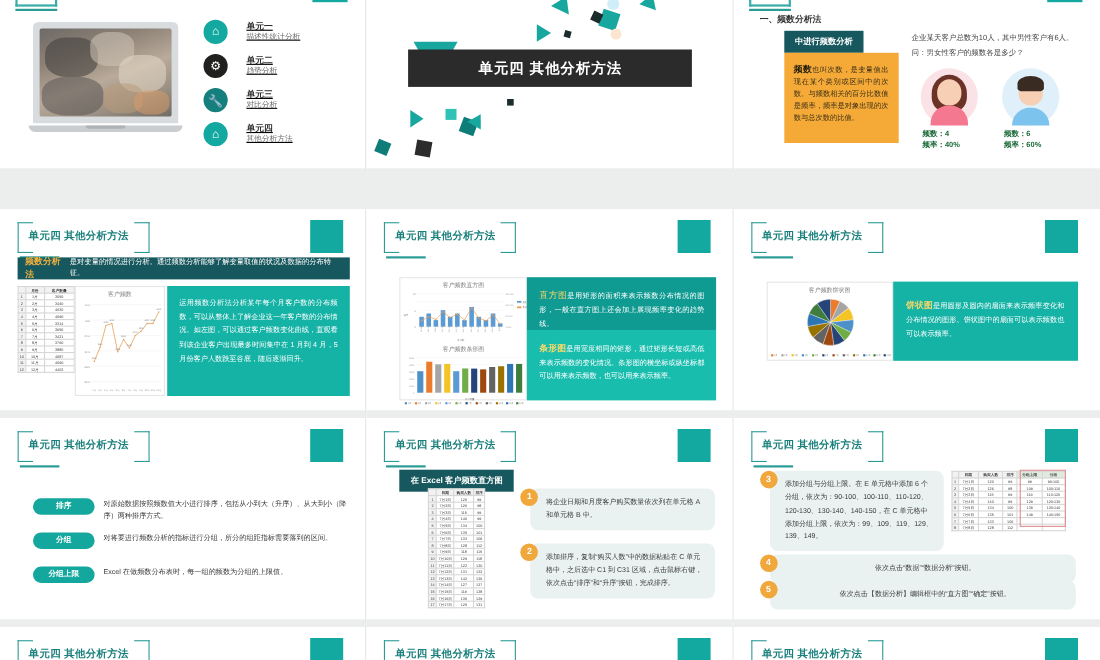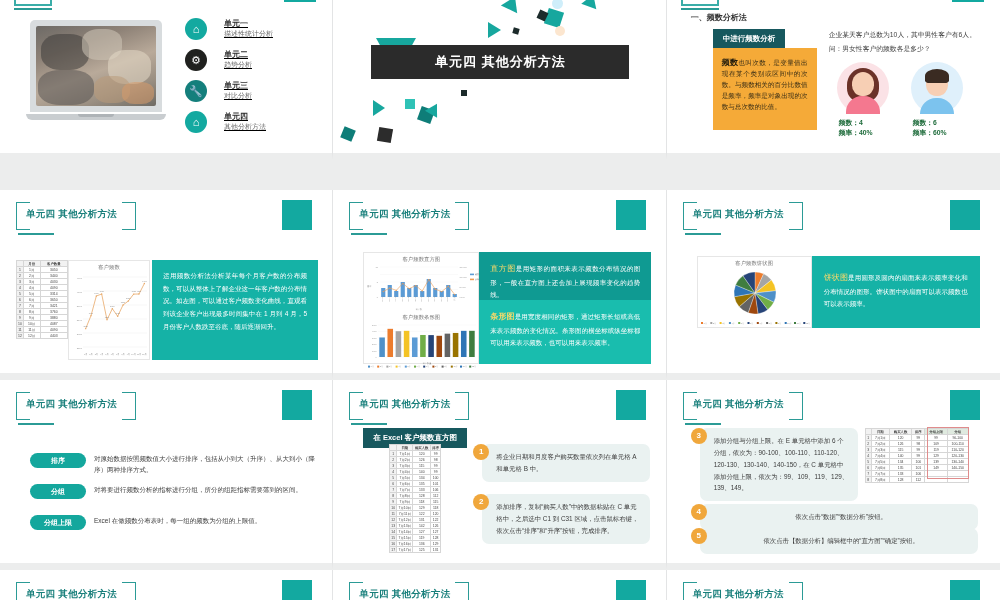--- a/index.html
+++ b/index.html
@@ -270,20 +270,24 @@
 
   <div class="slide">
     <div class="hdr">
       <div class="brk-l"></div>
         <div class="brk-r"></div>
       <div class="ttl">单元四 其他分析方法</div>
       <div class="ul"></div>
     </div>
     <div class="sqr"></div>
 
+    <div class="banner-dark" style="left:16px;top:44px;width:302px;height:20px;padding:0 7px;">
+      <span class="hl">频数分析法</span>
+      <span>是对变量的情况进行分析。通过频数分析能够了解变量取值的状况及数据的分布特征。</span>
+    </div>
 
     <div class="xls" style="left:16px;top:70px;width:52px;height:100px;">
       <table>
         <tbody>
             <tr>
               <th class="corner"></th>
               <th>月份</th>
               <th>客户数量</th>
             </tr>
         <tr>
@@ -586,21 +590,21 @@
           <rect x="86.7" y="55" width="2" height="2" fill="#2e75b6"></rect>
           <text x="89.3" y="56.8" font-size="2" fill="#888">10月</text>
           <rect x="96" y="55" width="2" height="2" fill="#3f7d3f"></rect>
           <text x="98.6" y="56.8" font-size="2" fill="#888">11月</text>
           <rect x="105.30000000000001" y="55" width="2" height="2" fill="#264478"></rect>
           <text x="107.9" y="56.8" font-size="2" fill="#888">12月</text>
         </svg>
     </div>
 
     <div class="teal-panel" style="left:145px;top:66px;width:168px;height:72px;padding:14px 12px;">
-      <p><span style="color:#f7d96a;font-weight:normal;font-size:8px;">饼状图</span><span>是用圆形及圆内的扇面来表示频率变化和分布情况的图形。饼状图中的扇面可以表示频数也可以表示频率。</span></p>
+      <p><span style="color:#f7d96a;font-weight:bold;font-size:8px;">饼状图</span><span>是用圆形及圆内的扇面来表示频率变化和分布情况的图形。饼状图中的扇面可以表示频数也可以表示频率。</span></p>
     </div>
   </div>
 
   <div class="slide">
     <div class="hdr">
       <div class="brk-l"></div>
         <div class="brk-r"></div>
       <div class="ttl">单元四 其他分析方法</div>
       <div class="ul"></div>
     </div>

